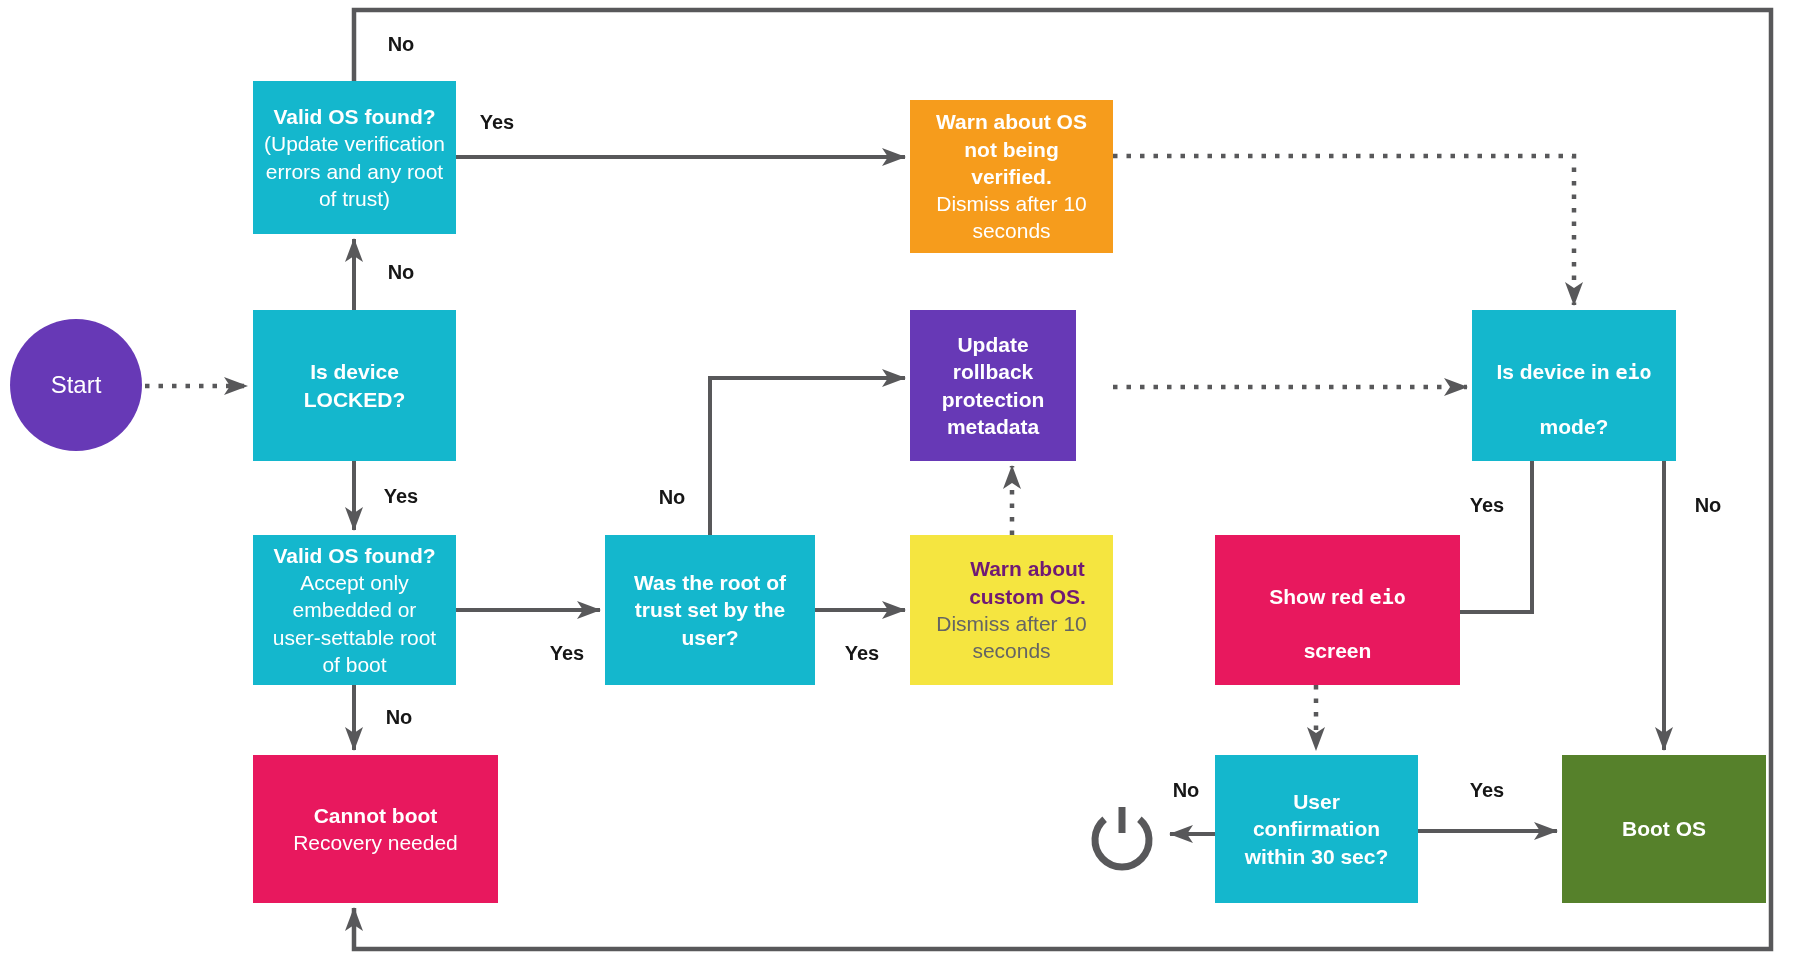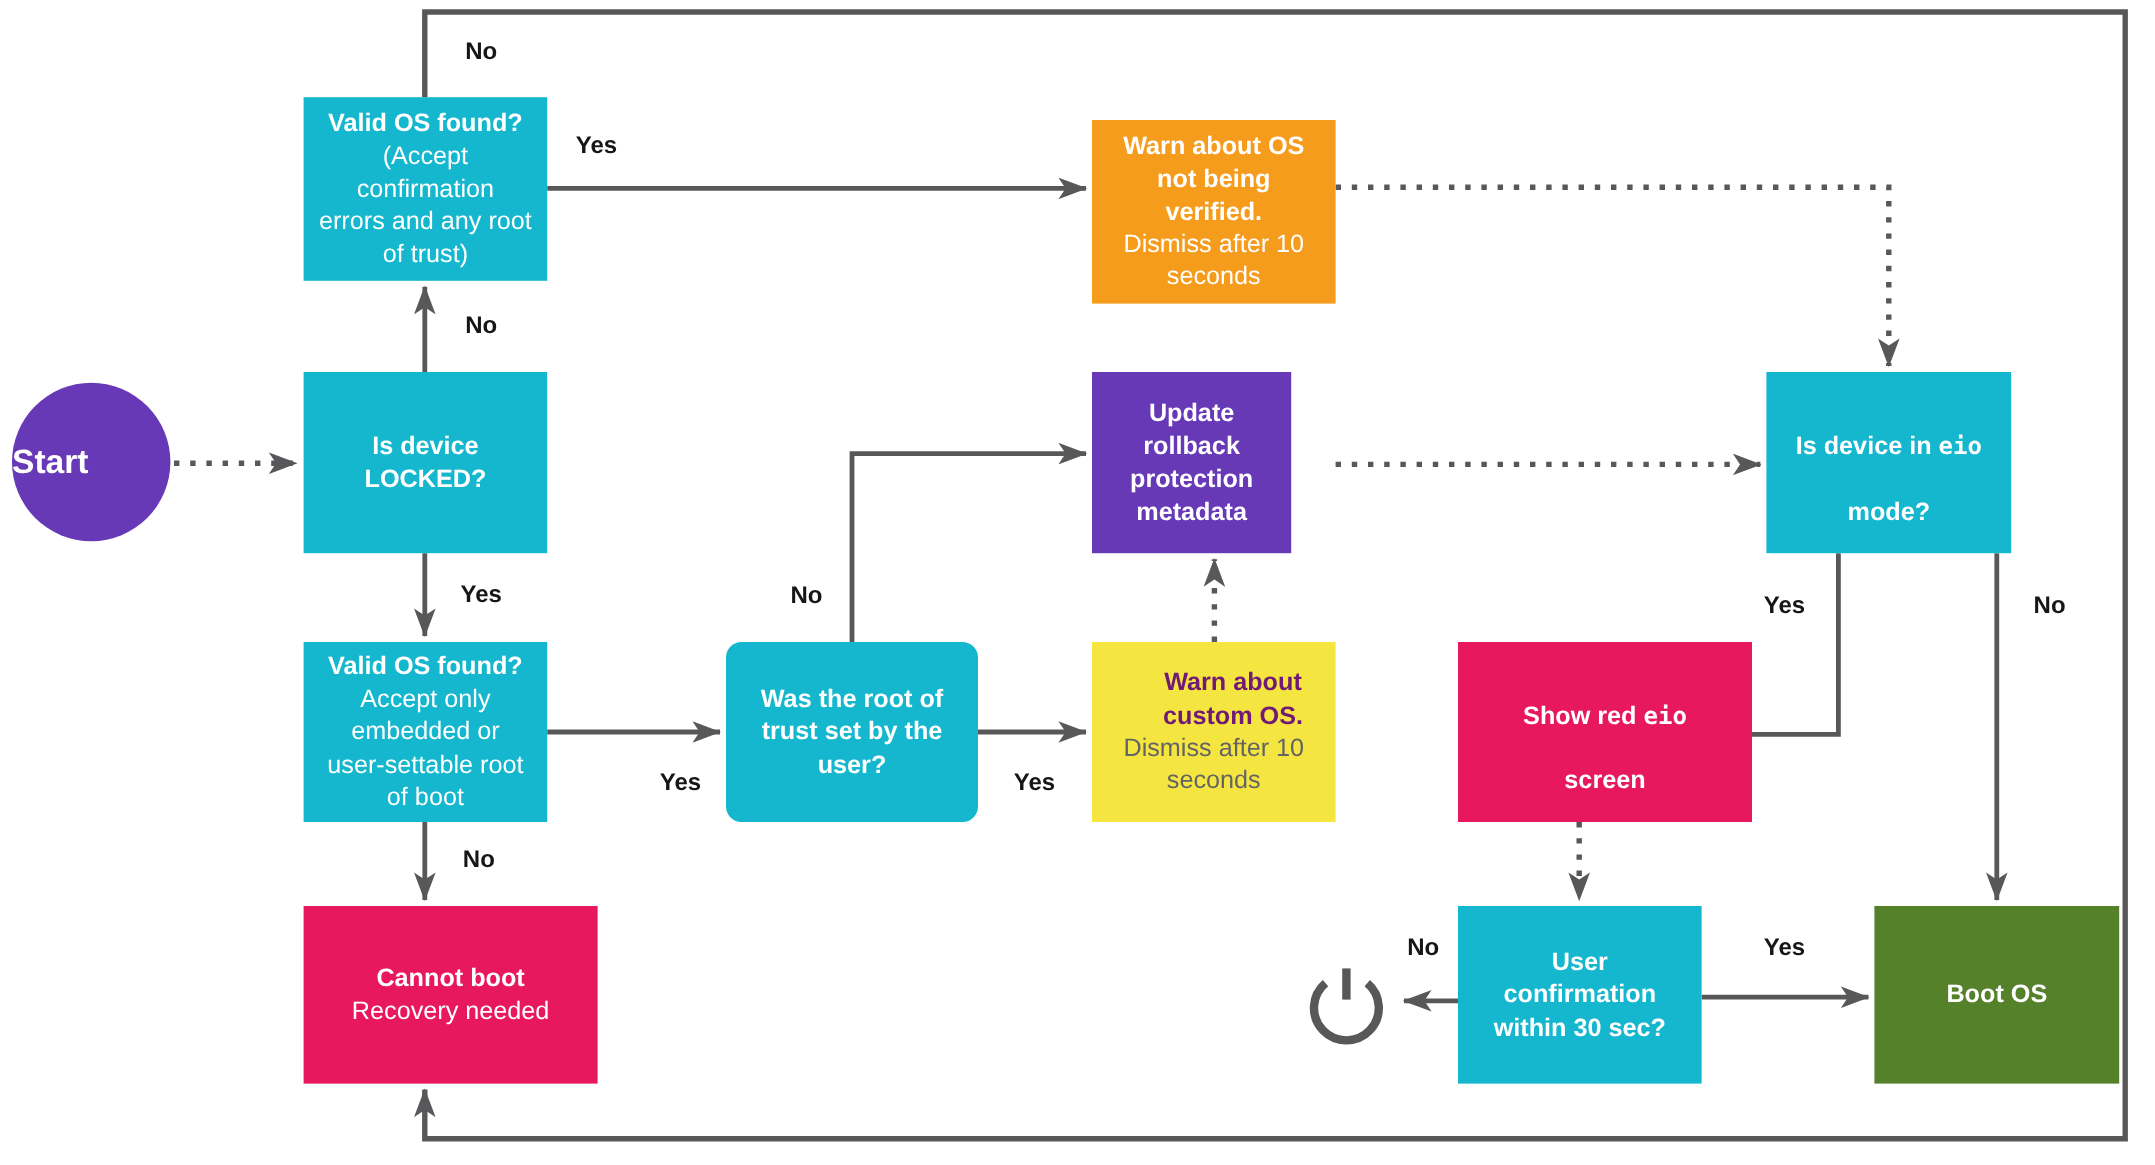--- a/index.html
+++ b/index.html
@@ -13,22 +13,22 @@
   .edge.dotted{stroke-width:4.5;stroke-dasharray:4.5 9;stroke-linecap:butt;}
   .power{fill:none;stroke:var(--line,#58585A);stroke-width:7;}
   .node{
     position:absolute;display:flex;flex-direction:column;align-items:center;justify-content:center;
     text-align:center;color:#ffffff;box-sizing:border-box;padding:6px 10px;
   }
   .node .title{font-weight:bold;font-size:21px;line-height:1.3;white-space:pre-line;}
   .node .sub{font-weight:normal;font-size:21px;line-height:1.3;white-space:pre-line;}
   .mono{font-family:"DejaVu Sans Mono",monospace;font-size:20px;}
   .circle{
-    position:absolute;border-radius:50%;display:flex;align-items:center;justify-content:flex-start;
-    color:#fff;font-weight:bold;font-size:28px;
+    position:absolute;border-radius:50%;display:flex;align-items:center;justify-content:center;
+    color:#fff;font-weight:normal;font-size:24px;
   }
   .elabel{
     position:absolute;transform:translate(-50%,-50%);
     font-weight:bold;font-size:20px;color:#161616;white-space:nowrap;
   }
 </style>
 </head>
 <body>
 
 <div class="stage">
@@ -79,21 +79,21 @@
       <path class="power" d="M 0 -33 L 0 -7"></path>
     </g>
   </svg>
 
   <div class="circle" style="left: 10px; top: 319px; width: 132px; height: 132px; background: rgb(103, 57, 182);">
     <span>Start</span>
   </div>
 
   <div class="node" style="left: 253px; top: 81px; width: 203px; height: 153px; background: rgb(20, 183, 205);">
     <span class="title">Valid OS found?</span>
-    <span class="sub">(Accept confirmation
+    <span class="sub">(Update verification
 errors and any root
 of trust)</span>
   </div>
 
   <div class="node" style="left: 253px; top: 310px; width: 203px; height: 151px; background: rgb(20, 183, 205);">
     <span class="title">Is device
 LOCKED?</span>
   </div>
 
   <div class="node" style="left: 253px; top: 535px; width: 203px; height: 150px; background: rgb(20, 183, 205);">
@@ -102,21 +102,21 @@
 embedded or
 user-settable root
 of boot</span>
   </div>
 
   <div class="node" style="left: 253px; top: 755px; width: 245px; height: 148px; background: rgb(232, 24, 94);">
     <span class="title">Cannot boot</span>
     <span class="sub">Recovery needed</span>
   </div>
 
-  <div class="node" style="left: 605px; top: 535px; width: 210px; height: 150px; background: rgb(20, 183, 205); border-radius: 13px;">
+  <div class="node" style="left: 605px; top: 535px; width: 210px; height: 150px; background: rgb(20, 183, 205);">
     <span class="title">Was the root of
 trust set by the
 user?</span>
   </div>
 
   <div class="node" style="left: 910px; top: 81px; width: 203px; height: 153px; background: rgb(246, 156, 28); margin-top: 19px;">
     <span class="title">Warn about OS
 not being
 verified.</span>
     <span class="sub">Dismiss after 10

